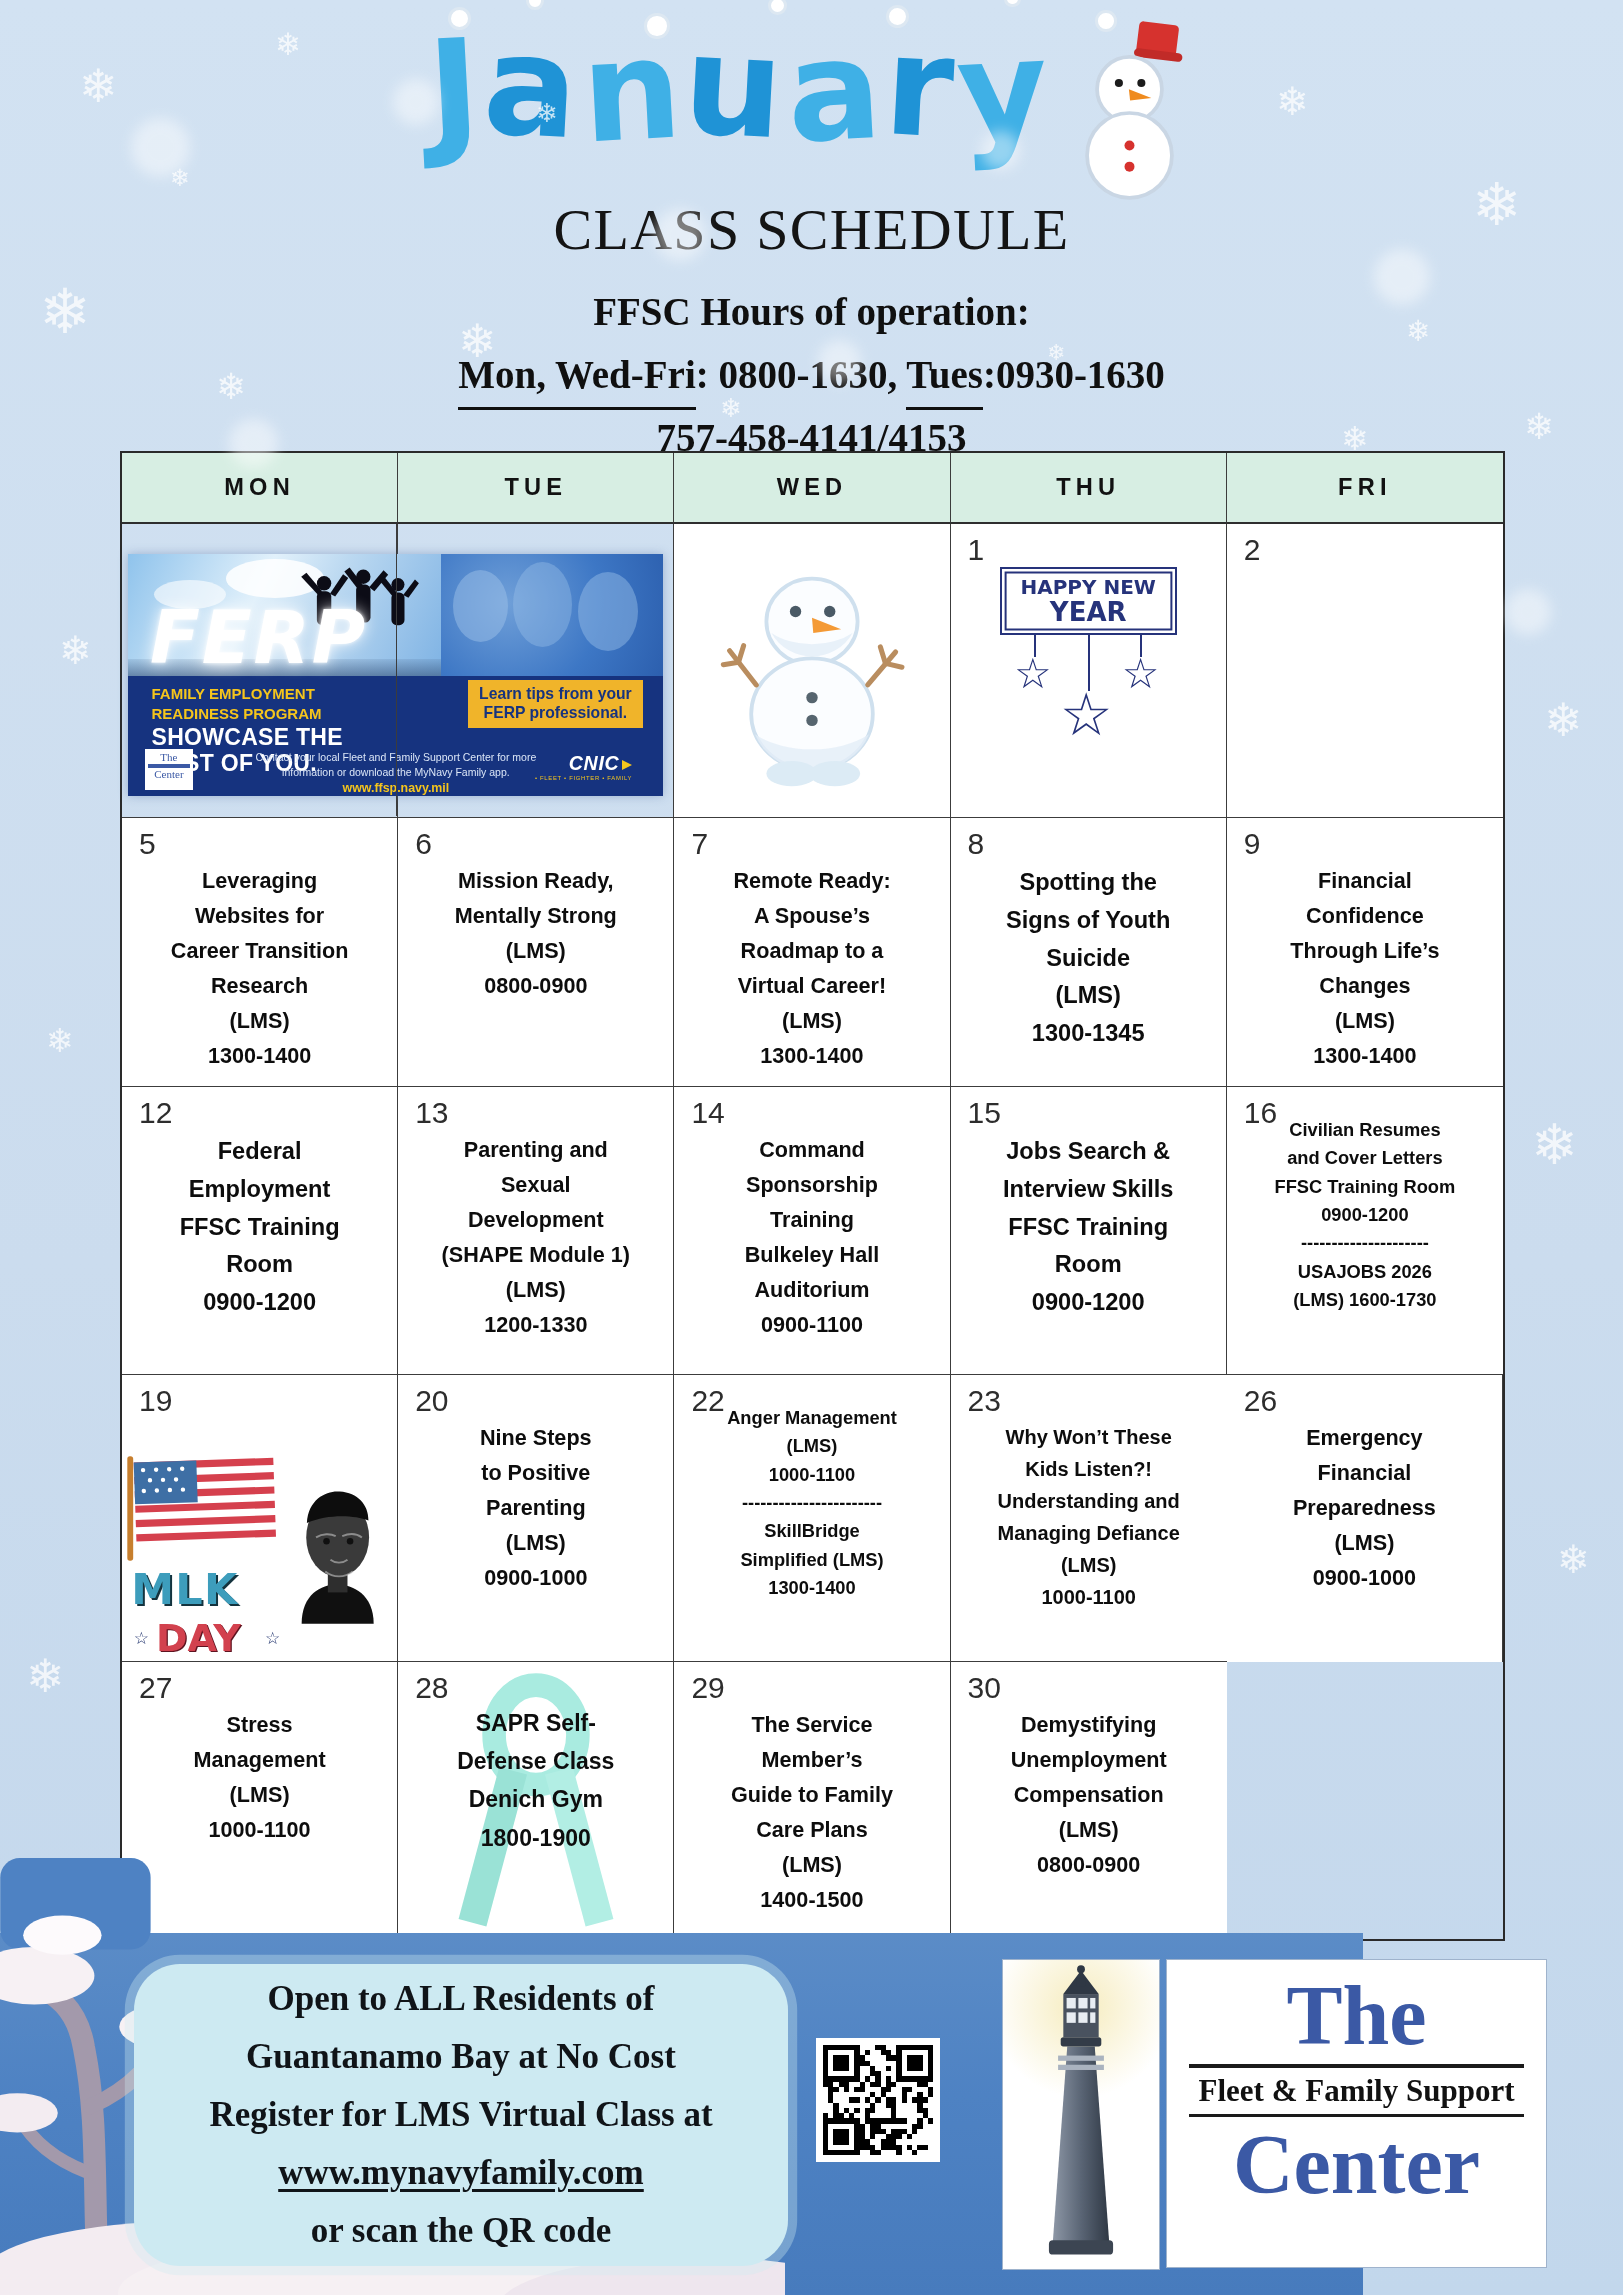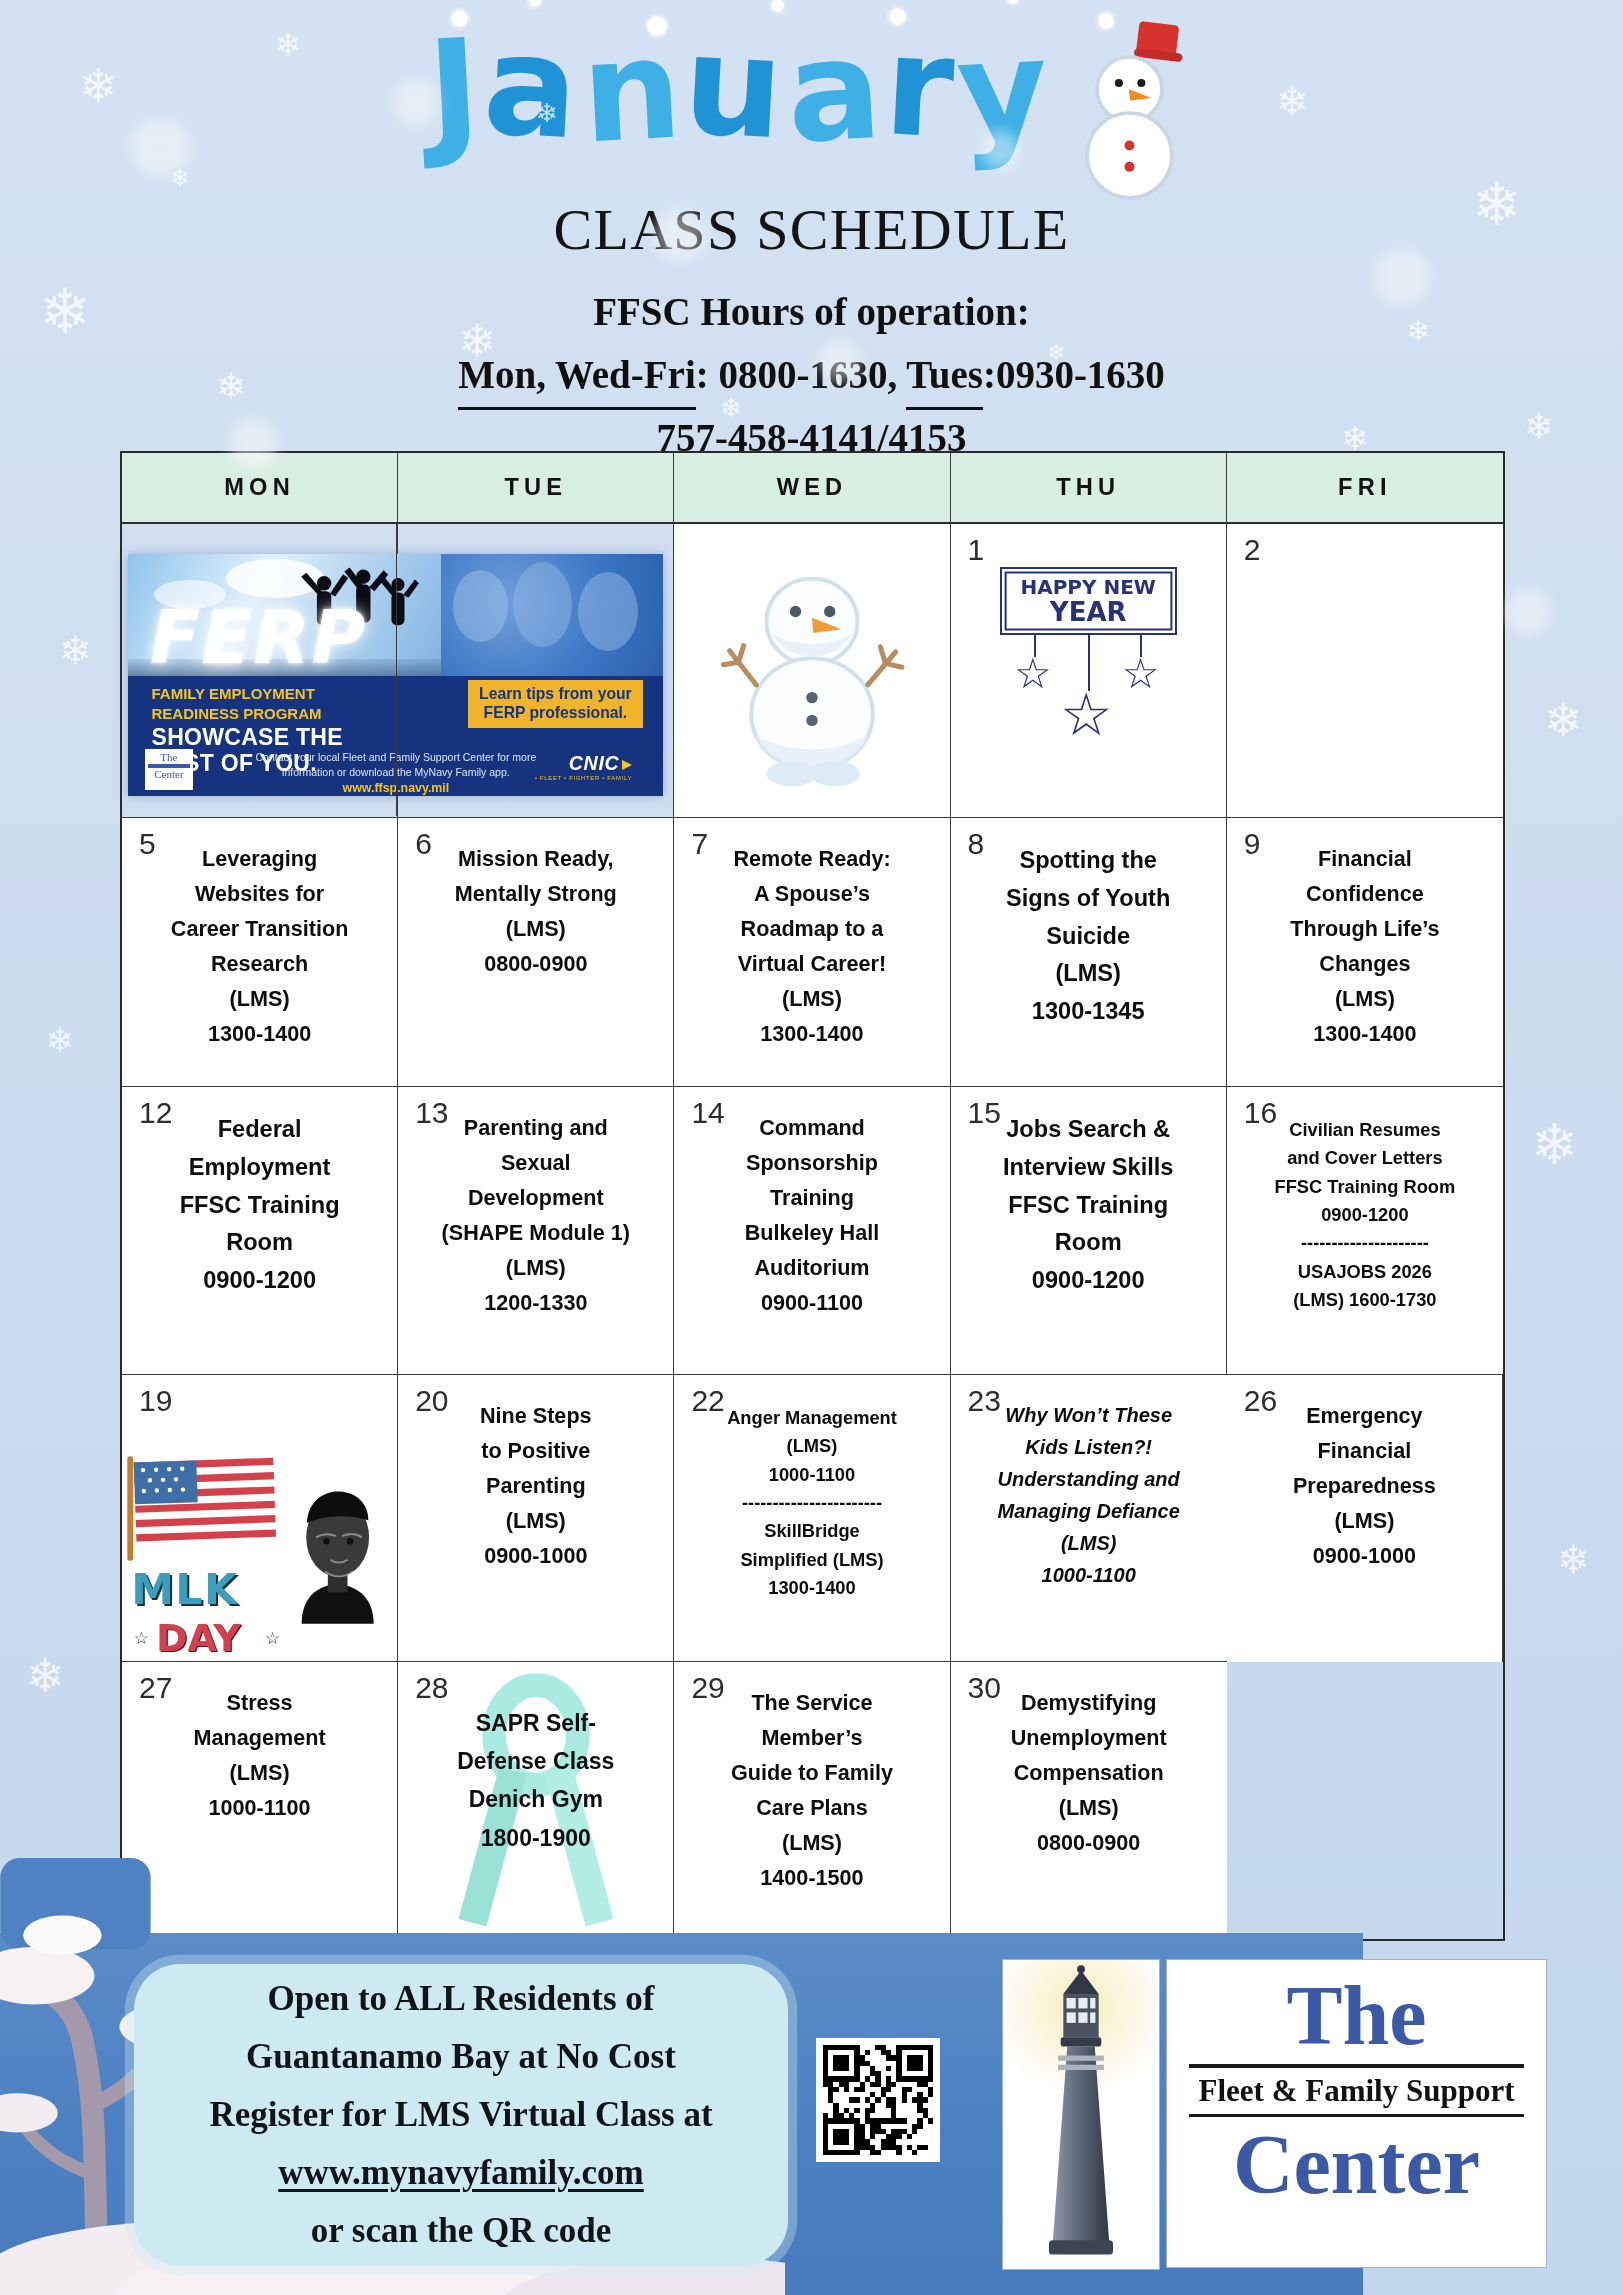--- a/index.html
+++ b/index.html
@@ -31,24 +31,24 @@
   .hcell{background:#d7eee3;border-right:1.3px solid #3c3c3c;border-bottom:2px solid #2e2e2e;
          display:flex;align-items:center;justify-content:center;
          font-weight:bold;font-size:23.6px;letter-spacing:5.2px;color:#121212;}
   .hcell:nth-child(5n){border-right:none;}
   .cell{position:relative;background:#ffffff;border-right:1.3px solid #3c3c3c;border-bottom:1.3px solid #3c3c3c;
         box-sizing:border-box;overflow:hidden;}
   .cell.clear{background:transparent;}
   .cell.lastcol{border-right:none;}
   .cell.lastrow{border-bottom:none;}
   .daynum{position:absolute;top:9.2px;left:17px;font-size:30px;color:#2d2d2d;font-weight:400;}
-  .ctext{margin-top:24px;padding:0 5.2px;text-align:center;font-weight:bold;color:#0d0d0d;
+  .ctext{margin-top:46px;padding:0 5.2px;text-align:center;font-weight:bold;color:#0d0d0d;
          font-size:21.6px;line-height:1.62;position:relative;z-index:2;}
   .ctext.big{font-size:23.6px;line-height:1.6;}
-  .ctext.mid{font-size:20px;line-height:1.6;font-style:italic;}
+  .ctext.mid{font-size:20px;line-height:1.6;}
   .ctext.small{font-size:18.3px;line-height:1.55;margin-top:29px;}
   .ctext.onribbon{font-size:23px;line-height:1.66;margin-top:42px;}
   .vline-overlay{position:absolute;left:276px;top:73px;width:1.3px;height:292px;background:#3c3c3c;z-index:4;}
   
   .ferp{position:absolute;left:7.9px;top:103px;width:535px;height:242px;background:#16337f;z-index:3;
         box-shadow:0 0 9.2px rgba(90,120,170,.45);}
   .ferp-left{position:absolute;left:0;top:0;width:313px;height:122px;
              background:linear-gradient(115deg,#8fc3ec 0%,#e2f1fb 40%,#bcd9f1 60%,#7fb3e4 100%);overflow:hidden;}
   .fcloud{position:absolute;background:#ffffff;border-radius:50%;opacity:.85;}
   .fsky-city{position:absolute;bottom:0;left:0;width:100%;height:17px;

